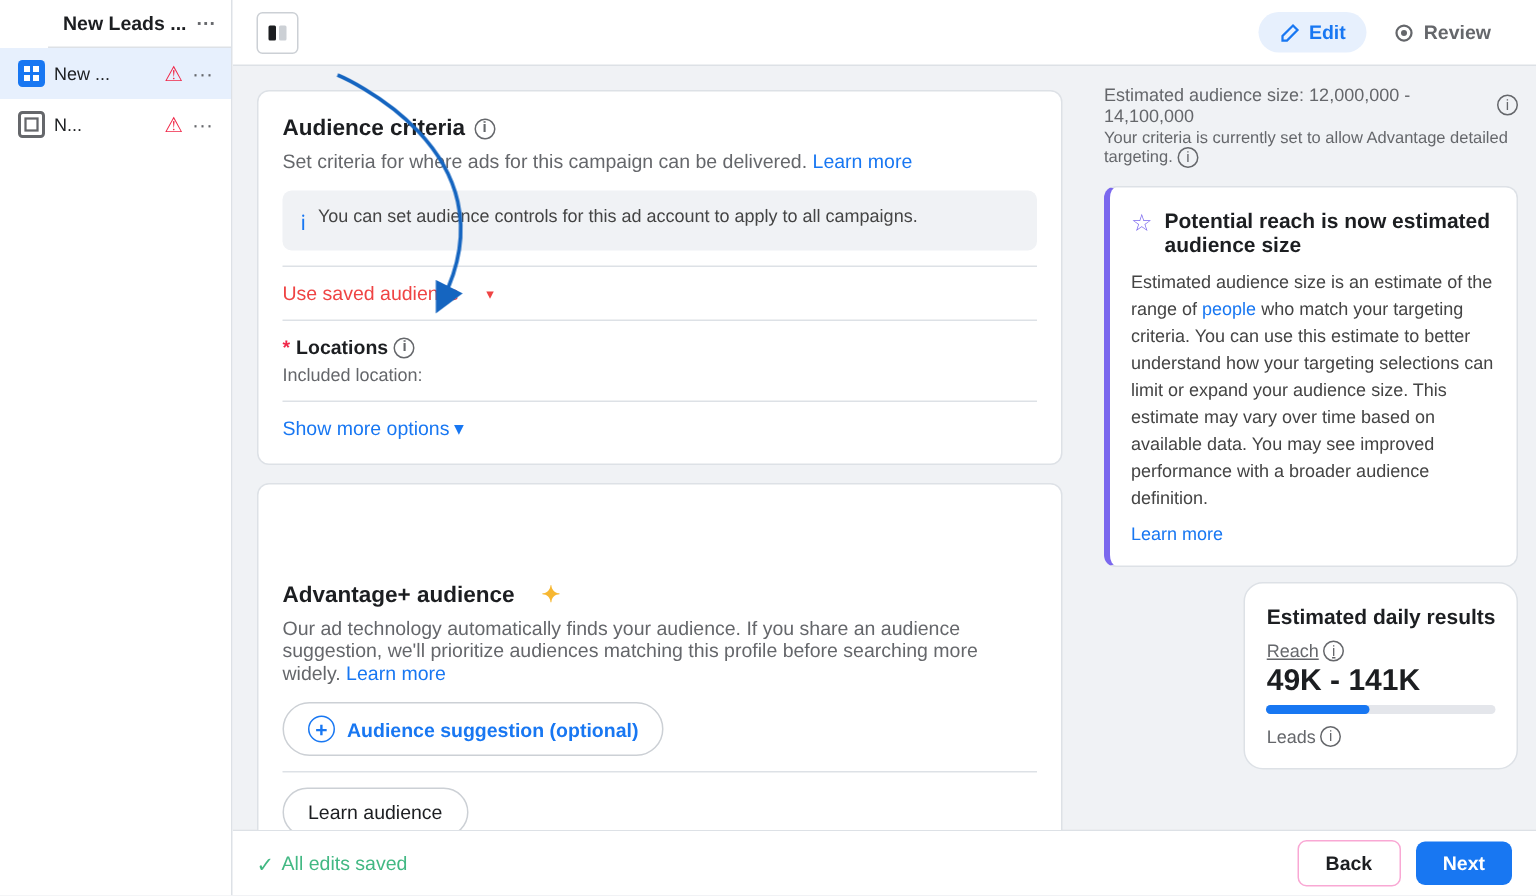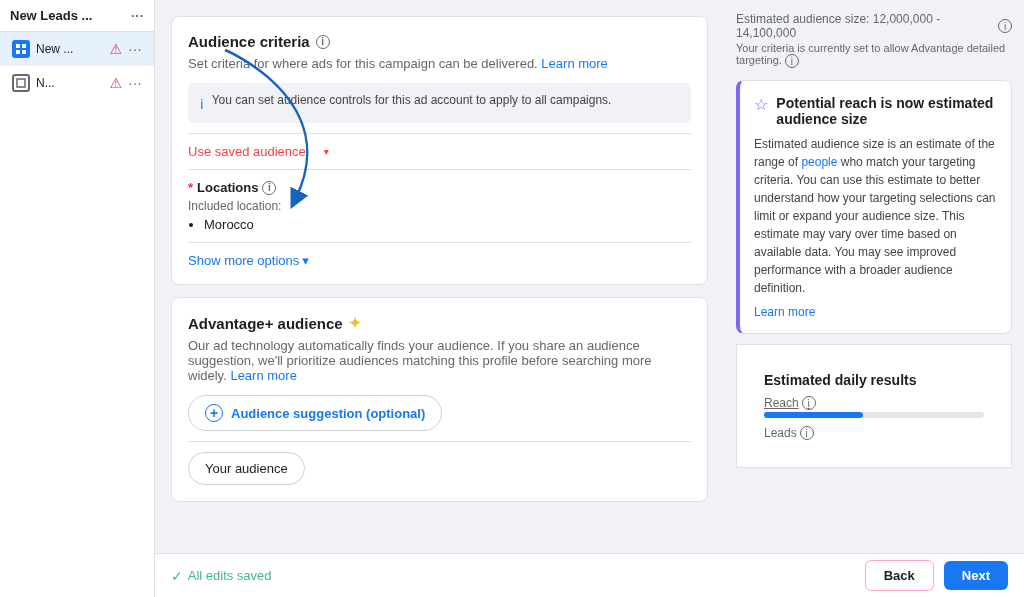--- a/index.html
+++ b/index.html
@@ -3,21 +3,21 @@
   <meta charset="utf-8">
   <style>
     * { box-sizing: border-box; margin: 0; padding: 0; }
     body { font-family: -apple-system, BlinkMacSystemFont, 'Segoe UI', Helvetica, Arial, sans-serif; font-size: 13px; background: #f0f2f5; color: #1c1e21; overflow: hidden; width: 1024px; height: 597px; }
 
     
     .app { display: flex; height: 597px; width: 1024px; }
 
     
     .sidebar { width: 155px; background: #fff; border-right: 1px solid #dde1e6; flex-shrink: 0; display: flex; flex-direction: column; }
-    .sidebar-header { padding: 8px 10px; border-bottom: 1px solid #dde1e6; display: flex; align-items: center; gap: 6px; font-size: 13px; font-weight: 600; color: #1c1e21; }
+    .sidebar-header { padding: 8px 10px; border-bottom: 1px solid #dde1e6; display: flex; align-items: center; gap: 6px; font-size: 13px; font-weight: 600; color: #1c1e21; margin-left: 32px; }
     .sidebar-header .dots-icon { margin-left: auto; color: #65676b; cursor: pointer; }
     .sidebar-item { display: flex; align-items: center; gap: 6px; padding: 8px 12px; cursor: pointer; position: relative; }
     .sidebar-item.active { background: #e7f0fd; }
     .sidebar-item-icon { width: 18px; height: 18px; background: #1877f2; border-radius: 3px; display: flex; align-items: center; justify-content: center; flex-shrink: 0; }
     .sidebar-item-icon svg { width: 12px; height: 12px; fill: #fff; }
     .sidebar-item-icon-outline { width: 18px; height: 18px; border: 2px solid #65676b; border-radius: 3px; display: flex; align-items: center; justify-content: center; flex-shrink: 0; }
     .sidebar-item-label { font-size: 12px; color: #1c1e21; overflow: hidden; text-overflow: ellipsis; white-space: nowrap; flex: 1; }
     .sidebar-item-warning { color: #f02849; font-size: 14px; }
     .sidebar-item-more { color: #65676b; font-size: 14px; margin-left: auto; }
 
@@ -48,39 +48,39 @@
     .info-banner a { color: #1877f2; text-decoration: none; font-size: 12px; display: block; margin-top: 4px; }
     .info-icon { color: #1877f2; font-size: 14px; flex-shrink: 0; margin-top: 1px; }
     .divider { border: none; border-top: 1px solid #dde1e6; margin: 10px 0; }
     .use-saved-audience { display: flex; align-items: center; gap: 18px; font-size: 13px; color: #ef4444; cursor: pointer; }
     .section-label { font-size: 13px; font-weight: 700; margin-bottom: 4px; display: flex; align-items: center; gap: 4px; }
     .required { color: #f02849; }
     .location-list { padding-left: 16px; font-size: 13px; color: #1c1e21; margin: 4px 0; }
     .show-more-link { color: #1877f2; font-size: 13px; cursor: pointer; display: flex; align-items: center; gap: 3px; margin-top: 8px; text-decoration: none; }
 
     
-    .advantage-title { font-size: 15px; font-weight: 700; color: #1c1e21; margin-bottom: 6px; display: flex; align-items: center; gap: 6px; }
+    .advantage-title { font-size: 15px; font-weight: 700; color: #1c1e21; margin-bottom: 6px; display: flex; align-items: center; gap: 18px; margin-top: 48px; }
     .advantage-star { color: #f7b731; }
     .advantage-subtitle { font-size: 13px; color: #65676b; margin-bottom: 12px; }
     .audience-suggestion-btn { display: flex; align-items: center; gap: 8px; padding: 8px 16px; border: 1px solid #ccd0d5; border-radius: 20px; background: #fff; font-size: 13px; cursor: pointer; color: #1877f2; font-weight: 600; width: fit-content; }
     .save-audience-btn { display: flex; align-items: center; gap: 8px; padding: 8px 16px; border: 1px solid #ccd0d5; border-radius: 20px; background: #fff; font-size: 13px; cursor: pointer; color: #1c1e21; width: fit-content; margin-top: 10px; }
 
     
-    .right-panel { width: 300px; flex-shrink: 0; overflow-y: auto; padding: 12px; background: #f0f2f5; display: flex; flex-direction: column; gap: 10px; }
+    .right-panel { width: 300px; flex-shrink: 0; overflow-y: auto; padding: 12px; background: #f0f2f5; display: flex; flex-direction: column; gap: 10px; align-items: flex-end; }
     .est-size-label { font-size: 12px; color: #65676b; margin-bottom: 2px; display: flex; align-items: center; gap: 4px; }
     .est-size-note { font-size: 11px; color: #65676b; margin-bottom: 2px; }
     .potential-reach-card { background: #fff; border: 1px solid #dde1e6; border-radius: 8px; padding: 14px; border-left: 4px solid #7b68ee; }
     .potential-reach-header { display: flex; align-items: flex-start; gap: 8px; margin-bottom: 8px; }
     .star-icon { color: #7b68ee; font-size: 16px; }
     .potential-reach-title { font-size: 14px; font-weight: 700; color: #1c1e21; }
     .potential-reach-body { font-size: 12px; color: #444; line-height: 1.5; }
     .potential-reach-body a { color: #1877f2; text-decoration: none; }
     .learn-more-link { color: #1877f2; font-size: 12px; text-decoration: none; display: block; margin-top: 8px; cursor: pointer; }
 
-    .est-daily-card { background: #fff; border: 1px solid #dde1e6; border-radius: 0; padding: 27px; }
+    .est-daily-card { background: #fff; border: 1px solid #dde1e6; border-radius: 13px; padding: 14px; }
     .est-daily-title { font-size: 14px; font-weight: 700; color: #1c1e21; margin-bottom: 8px; }
     .reach-label { font-size: 12px; color: #65676b; display: flex; align-items: center; gap: 3px; margin-bottom: 2px; text-decoration: underline; }
     .reach-value { font-size: 20px; font-weight: 700; color: #1c1e21; margin-bottom: 4px; }
     .reach-bar { height: 6px; background: #e4e6eb; border-radius: 3px; margin-bottom: 8px; }
     .reach-bar-fill { height: 6px; background: #1877f2; border-radius: 3px; width: 45%; }
     .leads-label { font-size: 12px; color: #65676b; display: flex; align-items: center; gap: 3px; }
 
     
     .footer { height: 44px; background: #fff; border-top: 1px solid #dde1e6; display: flex; align-items: center; justify-content: flex-end; padding: 0 16px; gap: 10px; }
     .all-edits-saved { display: flex; align-items: center; gap: 5px; color: #42b883; font-size: 13px; margin-right: auto; }
@@ -134,20 +134,44 @@
       <path d="M 60 10 C 60 10, 180 60, 130 160" stroke="#1565c0" stroke-width="2.5" fill="none" marker-end="url(#arrow)"></path>
       <defs>
         <marker id="arrow" markerWidth="8" markerHeight="8" refX="4" refY="4" orient="auto">
           <path d="M 0 0 L 8 4 L 0 8 Z" fill="#1565c0"></path>
         </marker>
       </defs>
     </svg>
 
     <div class="main">
 
+      <div class="topbar">
+        <button class="collapse-btn" title="collapse sidebar">
+          <svg width="14" height="14" viewBox="0 0 14 14" fill="none">
+            <rect x="1" y="2" width="5" height="10" rx="1" fill="#1c1e21"></rect>
+            <rect x="8" y="2" width="5" height="10" rx="1" fill="#ccd0d5"></rect>
+          </svg>
+        </button>
+        <div class="topbar-spacer"></div>
+        <div class="tab-group">
+          <button class="tab-btn active">
+            <svg width="14" height="14" viewBox="0 0 14 14" fill="none">
+                <path d="M9 2L12 5L5 12H2V9L9 2Z" stroke="#1877f2" stroke-width="1.5" fill="none"></path>
+              </svg>
+            <span>Edit</span>
+          </button>
+          <button class="tab-btn inactive">
+            <svg width="14" height="14" viewBox="0 0 14 14" fill="none">
+                <circle cx="7" cy="7" r="5" stroke="#65676b" stroke-width="1.5"></circle>
+                <circle cx="7" cy="7" r="2" fill="#65676b"></circle>
+              </svg>
+            <span>Review</span>
+          </button>
+        </div>
+      </div>
 
       <div class="content-area">
 
         <div class="form-panel">
 
           <div class="card">
             <div class="card-title">
               <span>Audience criteria</span>
               <span class="info-dot">i</span>
             </div>
@@ -171,23 +195,20 @@
             </div>
 
             <hr class="divider">
 
             <div class="section-label">
               <span class="required">*</span>
               <span>Locations</span>
               <span class="info-dot">i</span>
             </div>
             <div style="font-size:12px;color:#65676b;margin-bottom:4px;">Included location:</div>
-            <ul class="location-list">
-              <li>Morocco</li>
-            </ul>
 
             <hr class="divider">
 
             <a class="show-more-link" href="#">
               <span>Show more options</span>
               <span>▾</span>
             </a>
           </div>
 
           <div class="card">
@@ -201,21 +222,21 @@
             </div>
 
             <button class="audience-suggestion-btn">
               <span style="font-size:16px;border:1.5px solid #1877f2;border-radius:50%;width:18px;height:18px;display:flex;align-items:center;justify-content:center;font-size:14px;">+</span>
               <span>Audience suggestion (optional)</span>
             </button>
 
             <hr class="divider">
 
             <button class="save-audience-btn">
-              <span>Your audience</span>
+              <span>Learn audience</span>
             </button>
           </div>
 
         </div>
 
         <div class="right-panel">
           <div>
             <div class="est-size-label">
               <span>Estimated audience size: 12,000,000 - 14,100,000</span>
               <span class="info-dot">i</span>
@@ -236,20 +257,21 @@
             </div>
             <a class="learn-more-link" href="#">Learn more</a>
           </div>
 
           <div class="est-daily-card">
             <div class="est-daily-title">Estimated daily results</div>
             <div class="reach-label">
               <span>Reach</span>
               <span class="info-dot">i</span>
             </div>
+            <div class="reach-value">49K - 141K</div>
             <div class="reach-bar">
               <div class="reach-bar-fill"></div>
             </div>
             <div class="leads-label">
               <span>Leads</span>
               <span class="info-dot">i</span>
             </div>
           </div>
         </div>
       </div>

